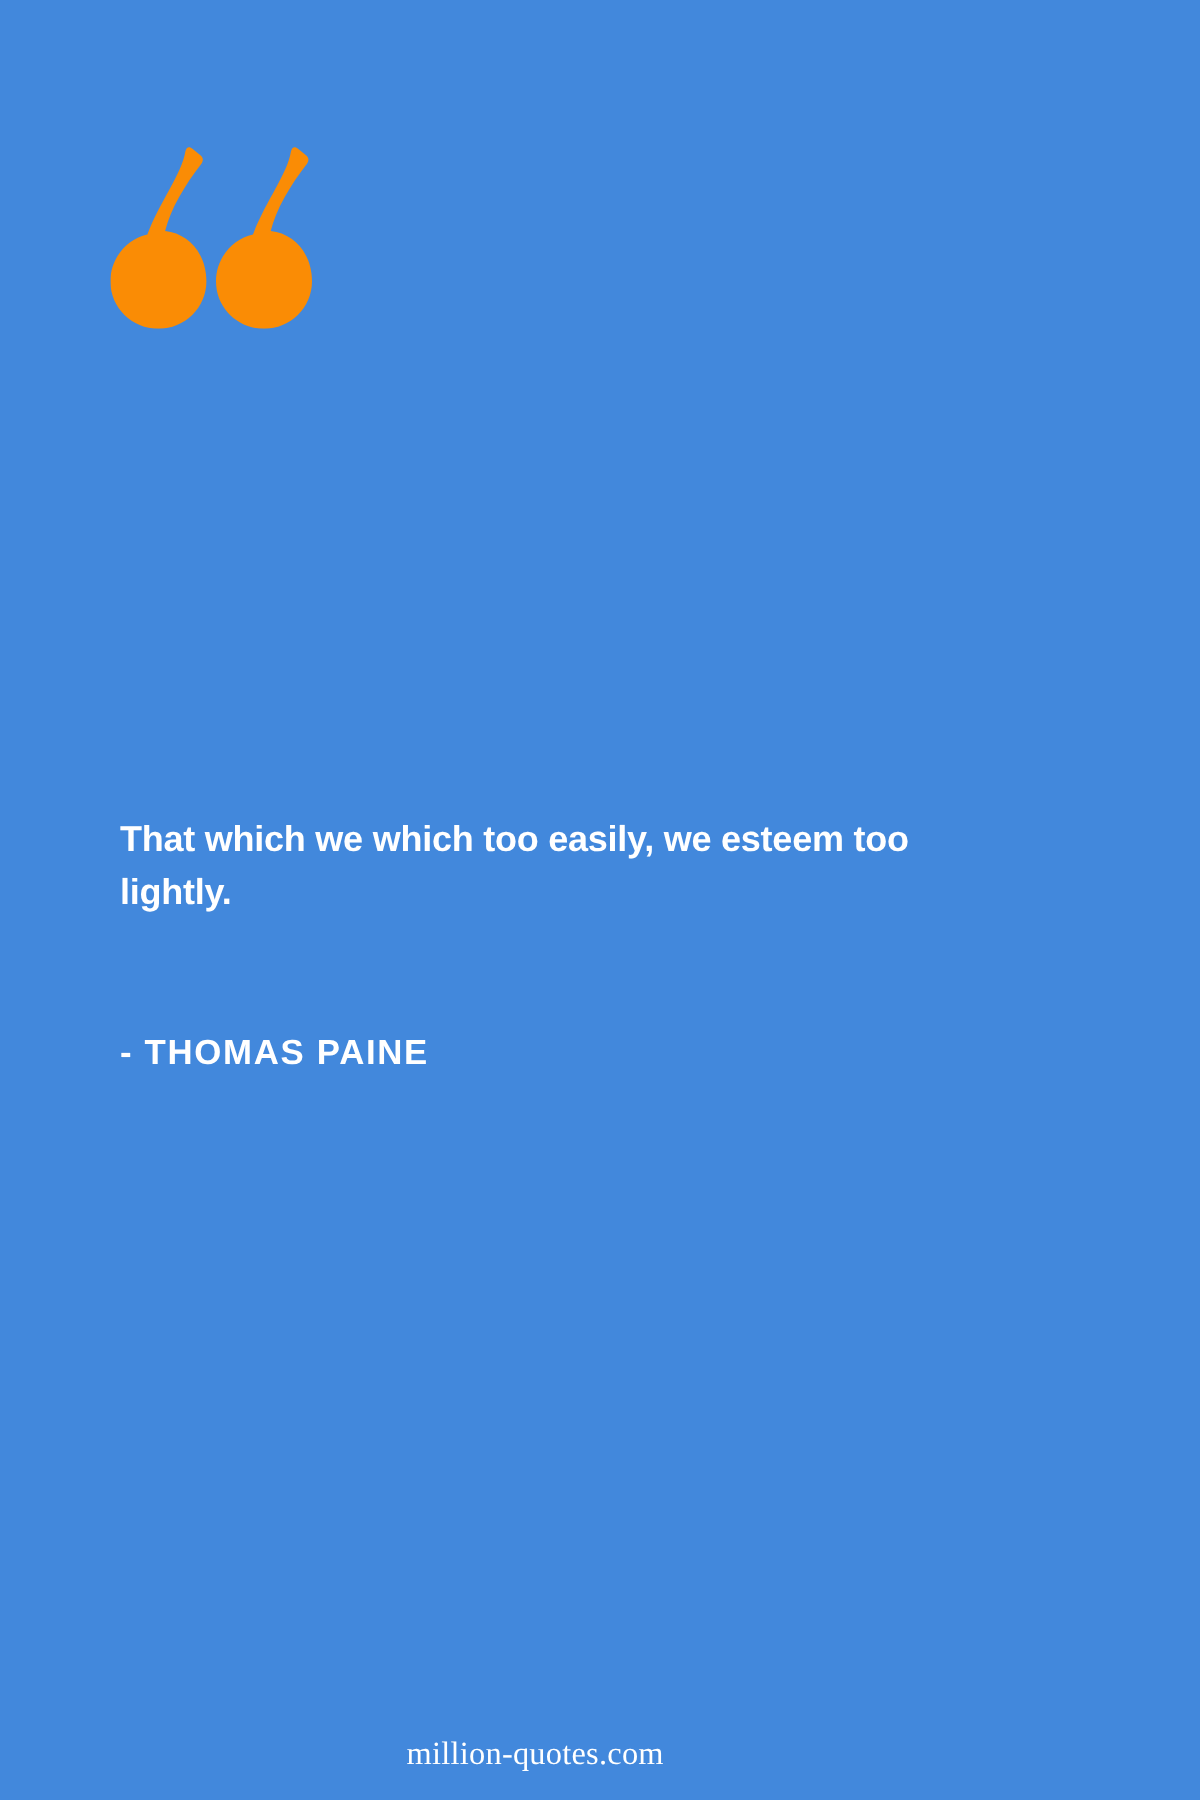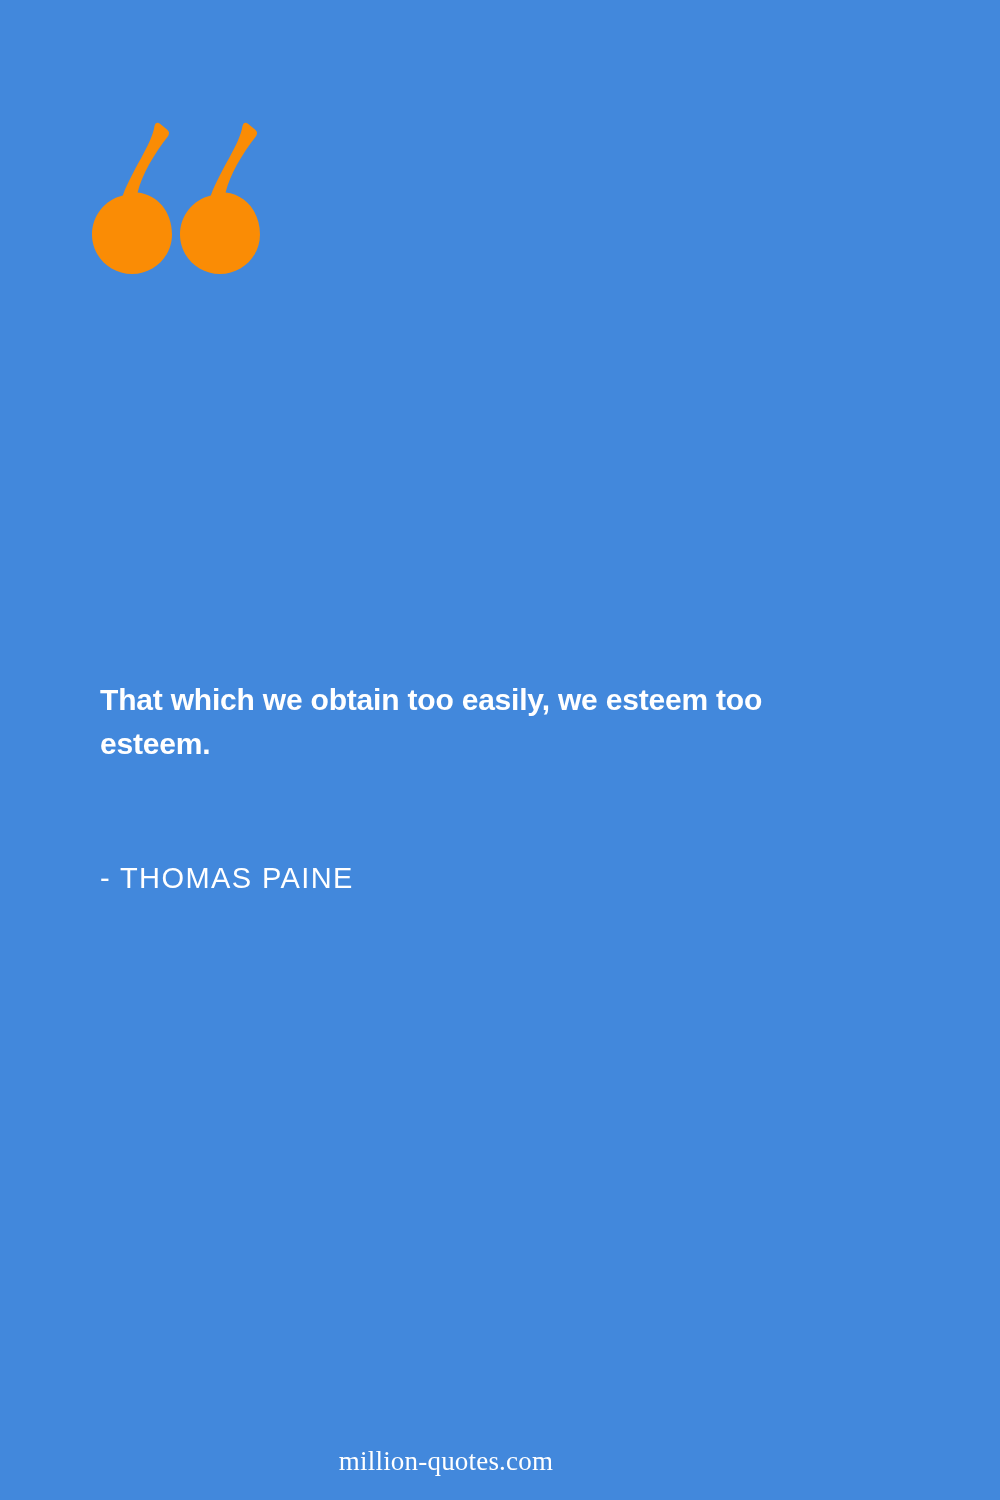--- a/index.html
+++ b/index.html
@@ -51,21 +51,21 @@
 
   
   .attribution {
     position: absolute;
     left: 100px;
     top: 862px;
     margin: 0;
     color: #ffffff;
     font-family: "Liberation Sans", sans-serif;
     font-size: 29px;
-    font-weight: normal;
+    font-weight: bold;
     letter-spacing: 1.4px;
     text-transform: uppercase;
     white-space: nowrap;
   }
 
   
   .footer {
     position: absolute;
     left: 0;
     top: 1446px;
@@ -85,19 +85,19 @@
 
   <div class="quote-mark">
     <svg viewBox="0 0 168 152" xmlns="http://www.w3.org/2000/svg" aria-hidden="true">
       <g fill="#fa8c05">
         <path d="M40 152c-22 0-40-17.6-40-39.4C0 93.4 13 77.6 30.8 73.4 40.6 47 59.6 22.6 62.4 4.4 63.4 0 66 0 68.6 2.2l6.4 5.2c2.4 2 2.6 4.2 1 6.8C62 32.2 50 52.4 45.6 70.6c19.6 2 34.4 19 34.4 41.8C80 134.4 62 152 40 152z"></path>
         <path d="M128 152c-22 0-40-17.6-40-39.4 0-19.2 13-35 30.8-39.2C128.6 47 147.6 22.6 150.4 4.4 151.4 0 154 0 156.6 2.2l6.4 5.2c2.4 2 2.6 4.2 1 6.8C150 32.2 138 52.4 133.6 70.6c19.6 2 34.4 19 34.4 41.8 0 22-18 39.6-40 39.6z"></path>
       </g>
     </svg>
   </div>
 
-  <p class="quote-text">That which we obtain too easily, we esteem too esteem.</p>
+  <p class="quote-text">That which we which too easily, we esteem too lightly.</p>
 
   <p class="attribution">- THOMAS PAINE</p>
 
   <div class="footer">million-quotes.com</div>
 
 </div>
 
 </body></html>

